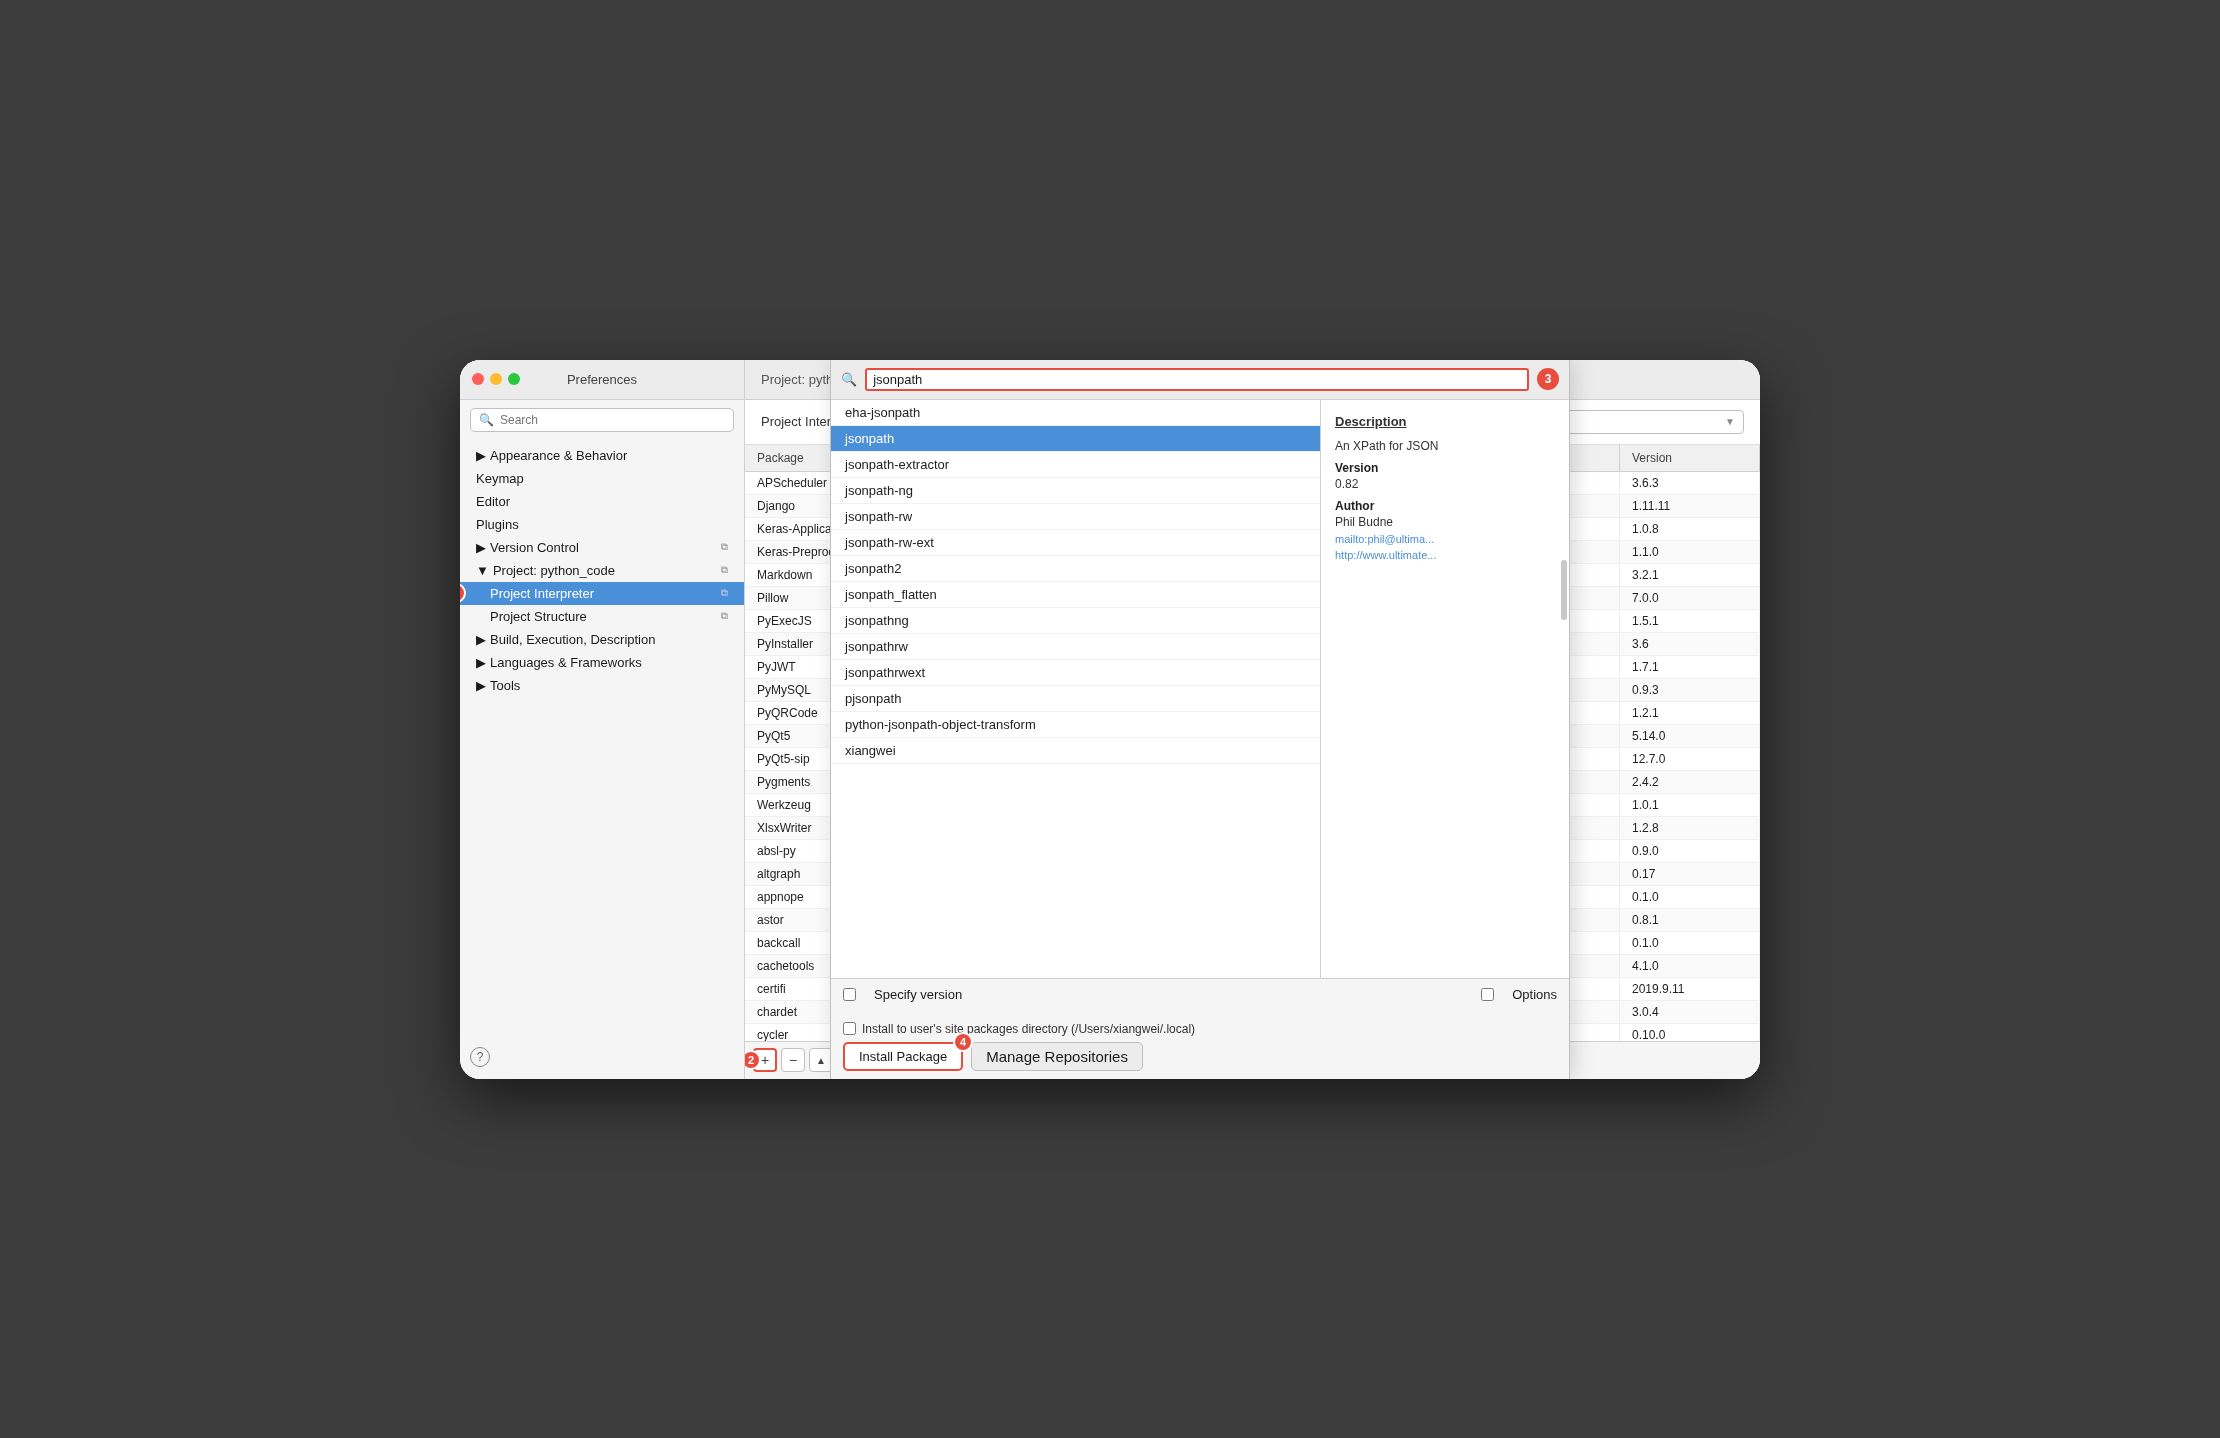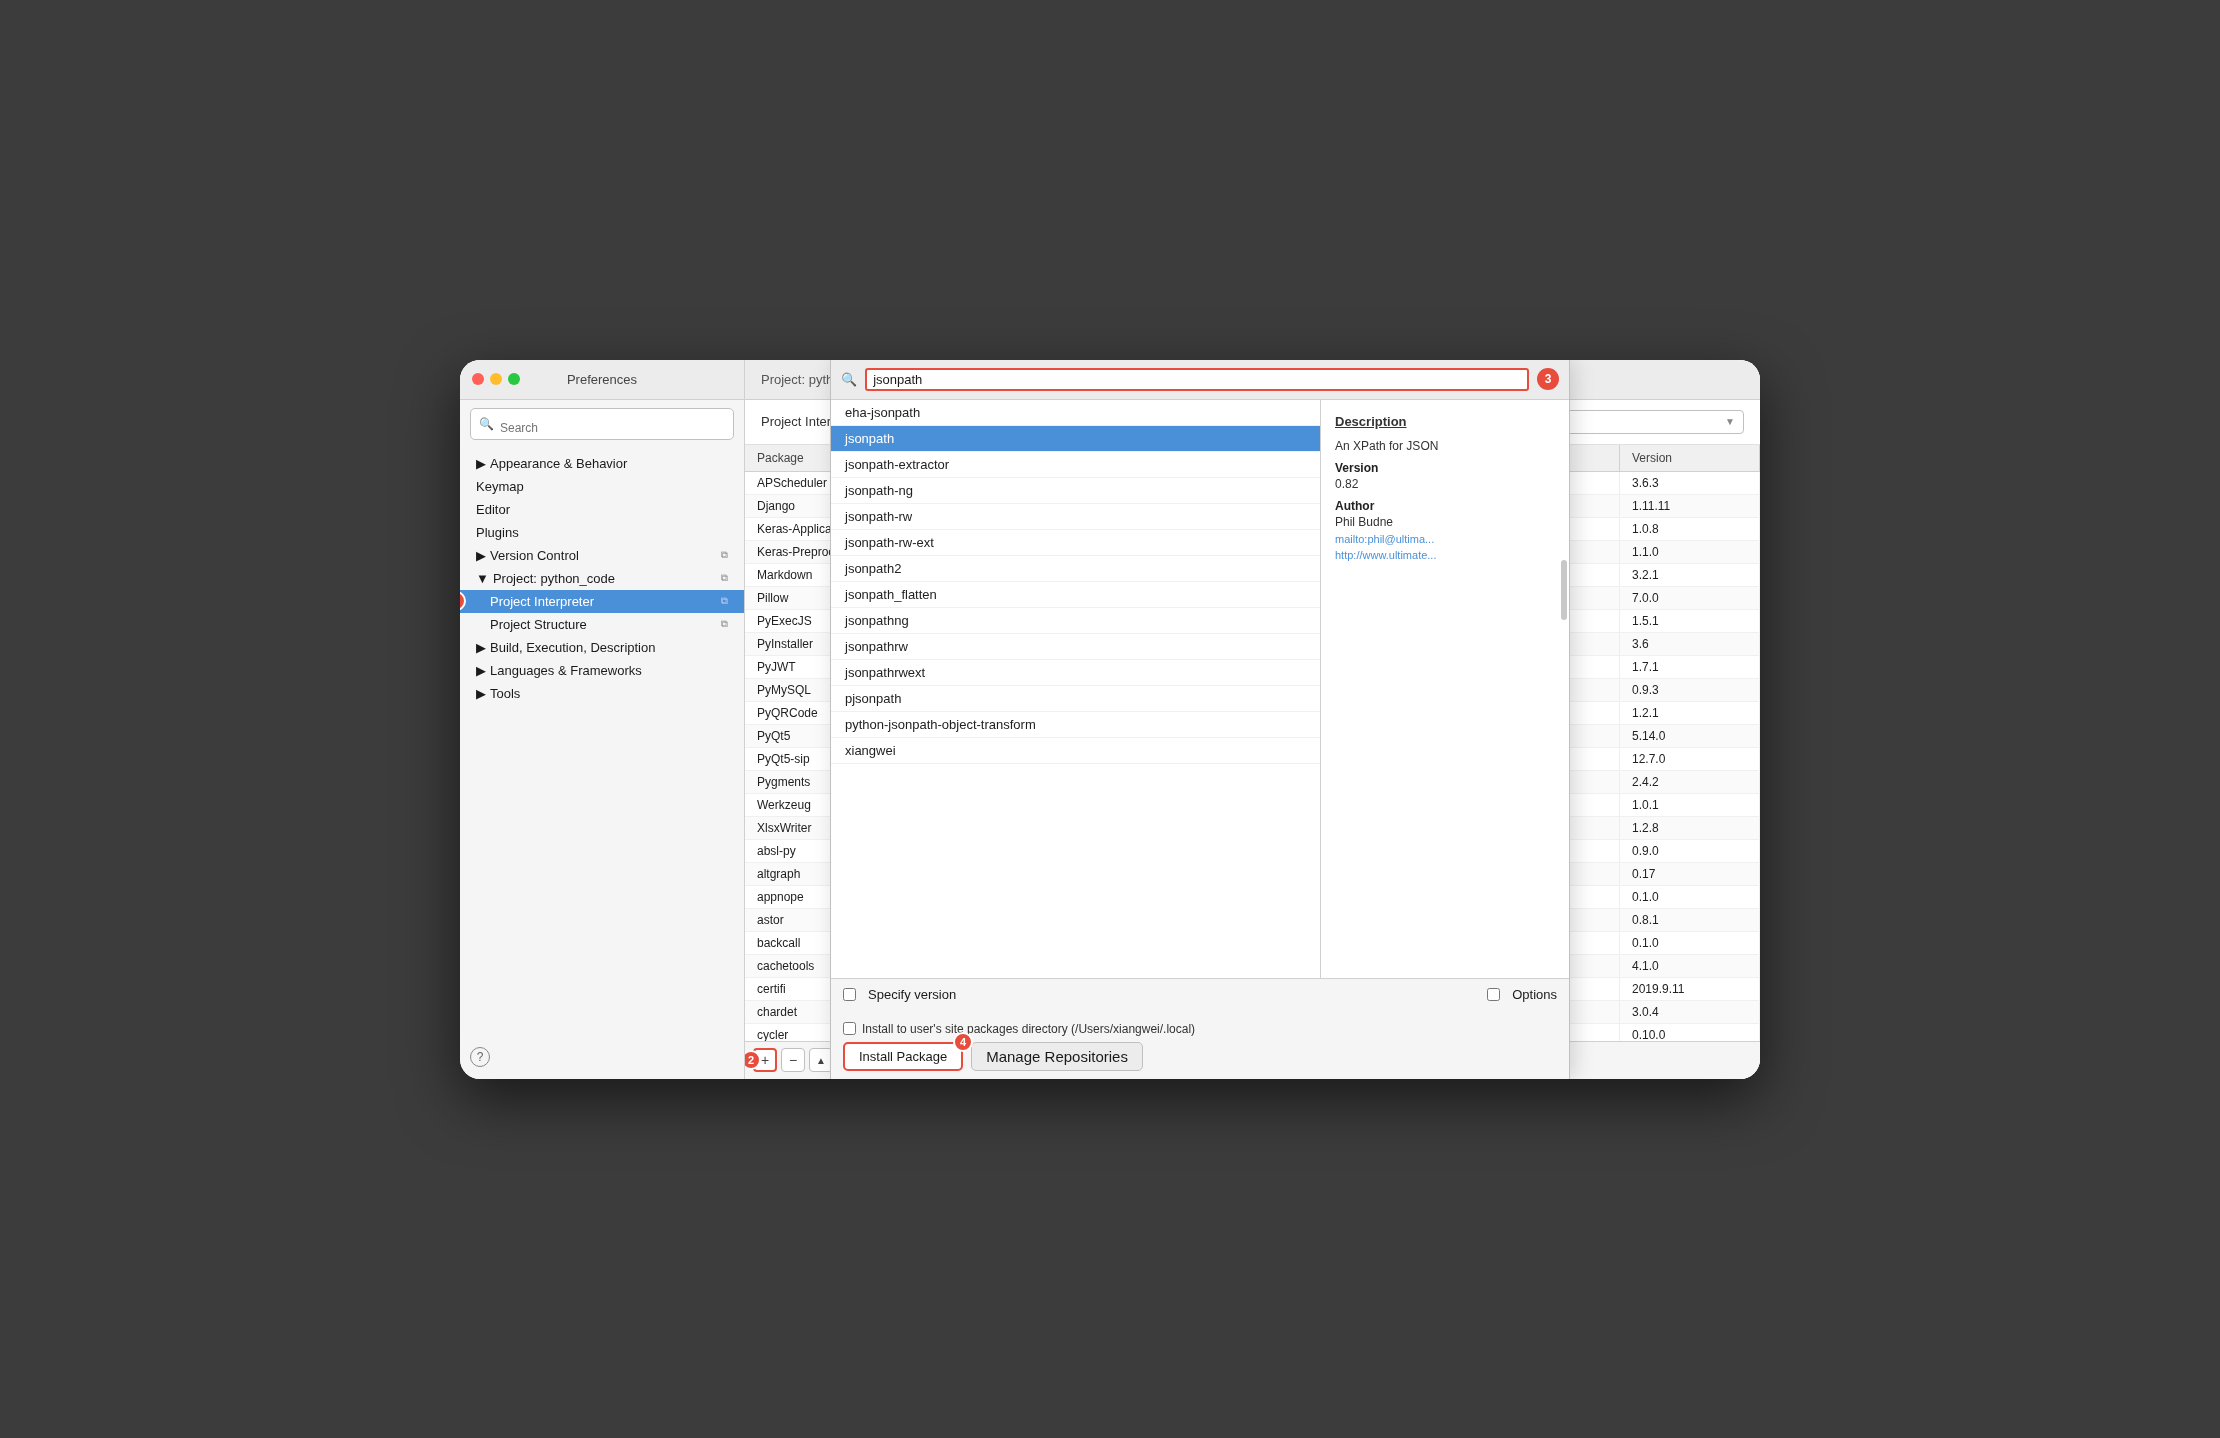--- a/index.html
+++ b/index.html
@@ -80,21 +80,20 @@
       gap: 6px;
     }
 
     .search-box input {
       border: none;
       outline: none;
       font-size: 12px;
       background: transparent;
       width: 100%;
       color: #0369a1;
-      margin-top: 8px;
     }
 
     .search-icon-small {
       color: #888;
       font-size: 12px;
     }
 
     .nav-tree {
       flex: 1;
       overflow-y: auto;
@@ -426,21 +425,21 @@
     }
 
     .checkbox-row input[type="checkbox"] {
       width: 13px;
       height: 13px;
     }
 
     .specify-version-row {
       display: flex;
       align-items: center;
-      gap: 12px;
+      gap: 18px;
     }
 
     .footer-buttons {
       display: flex;
       gap: 8px;
       justify-content: flex-start;
       align-items: center;
     }
 
     .install-btn {

